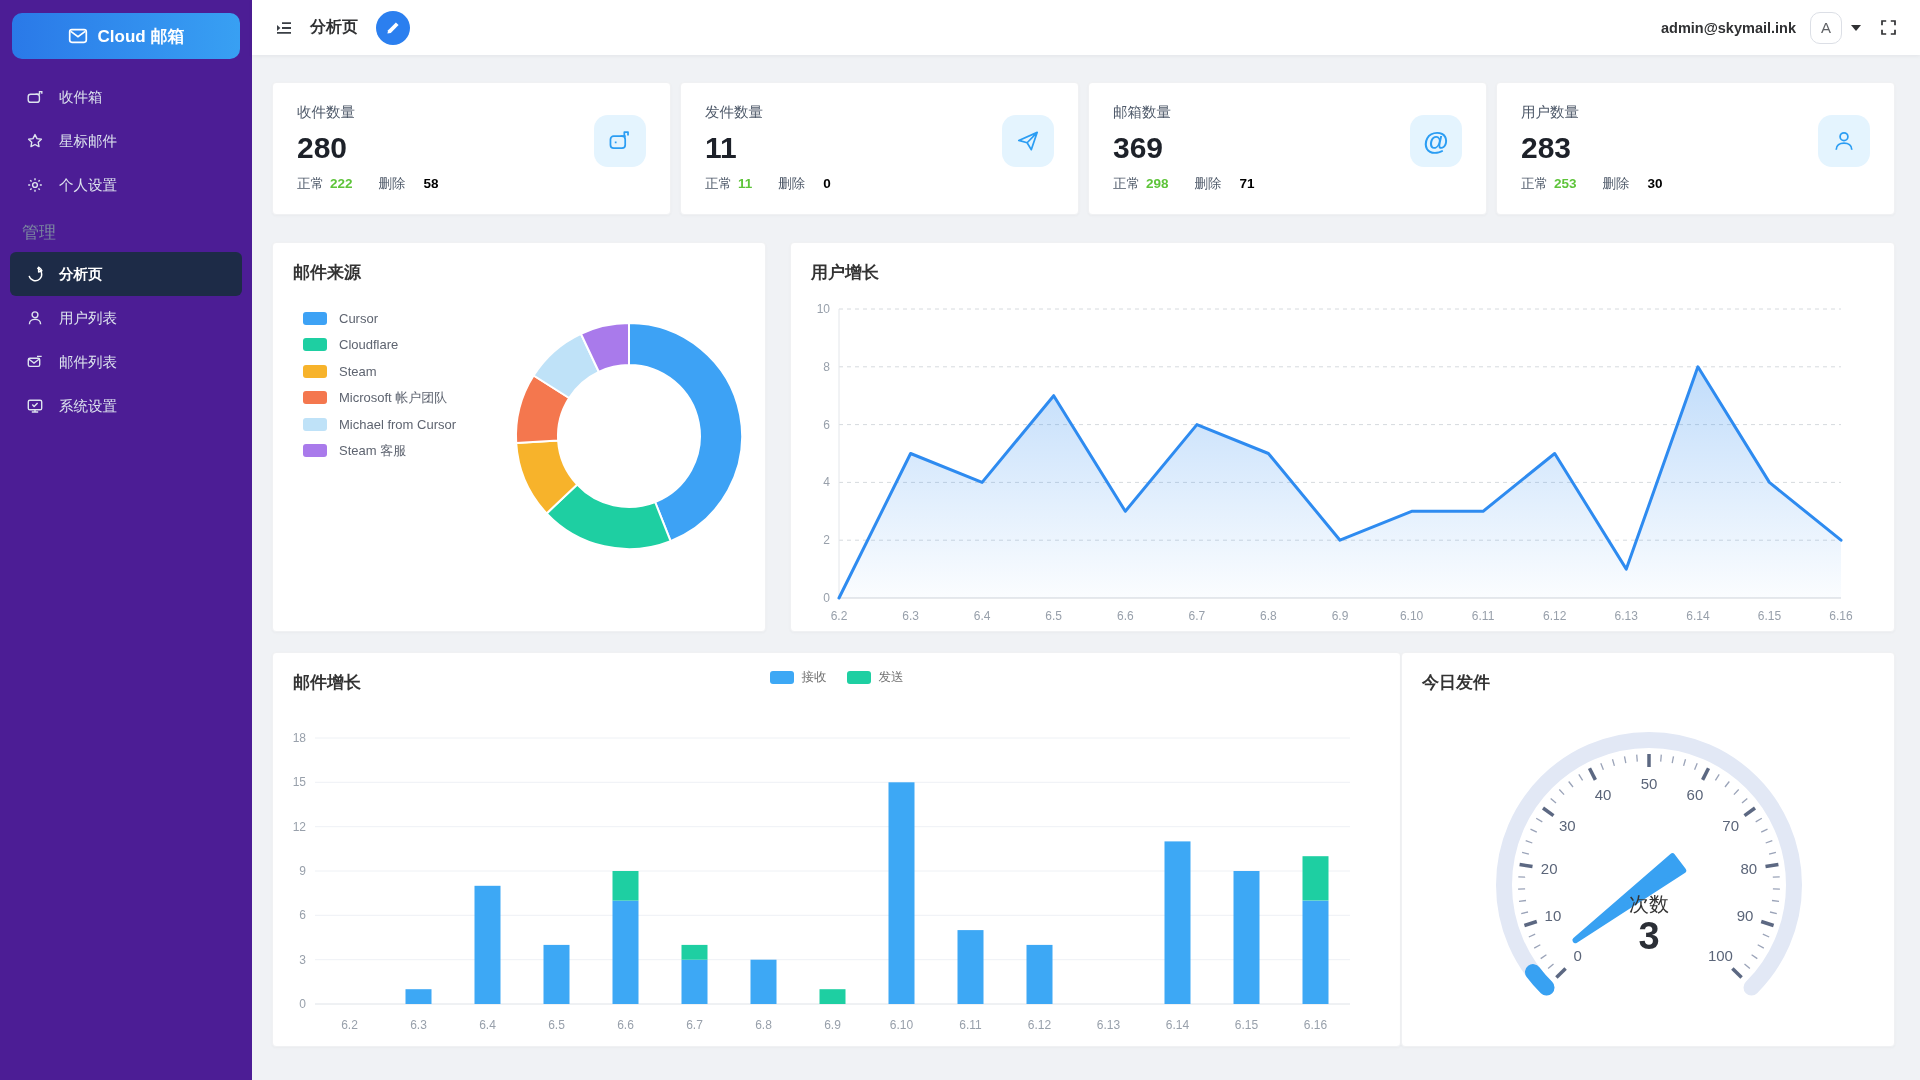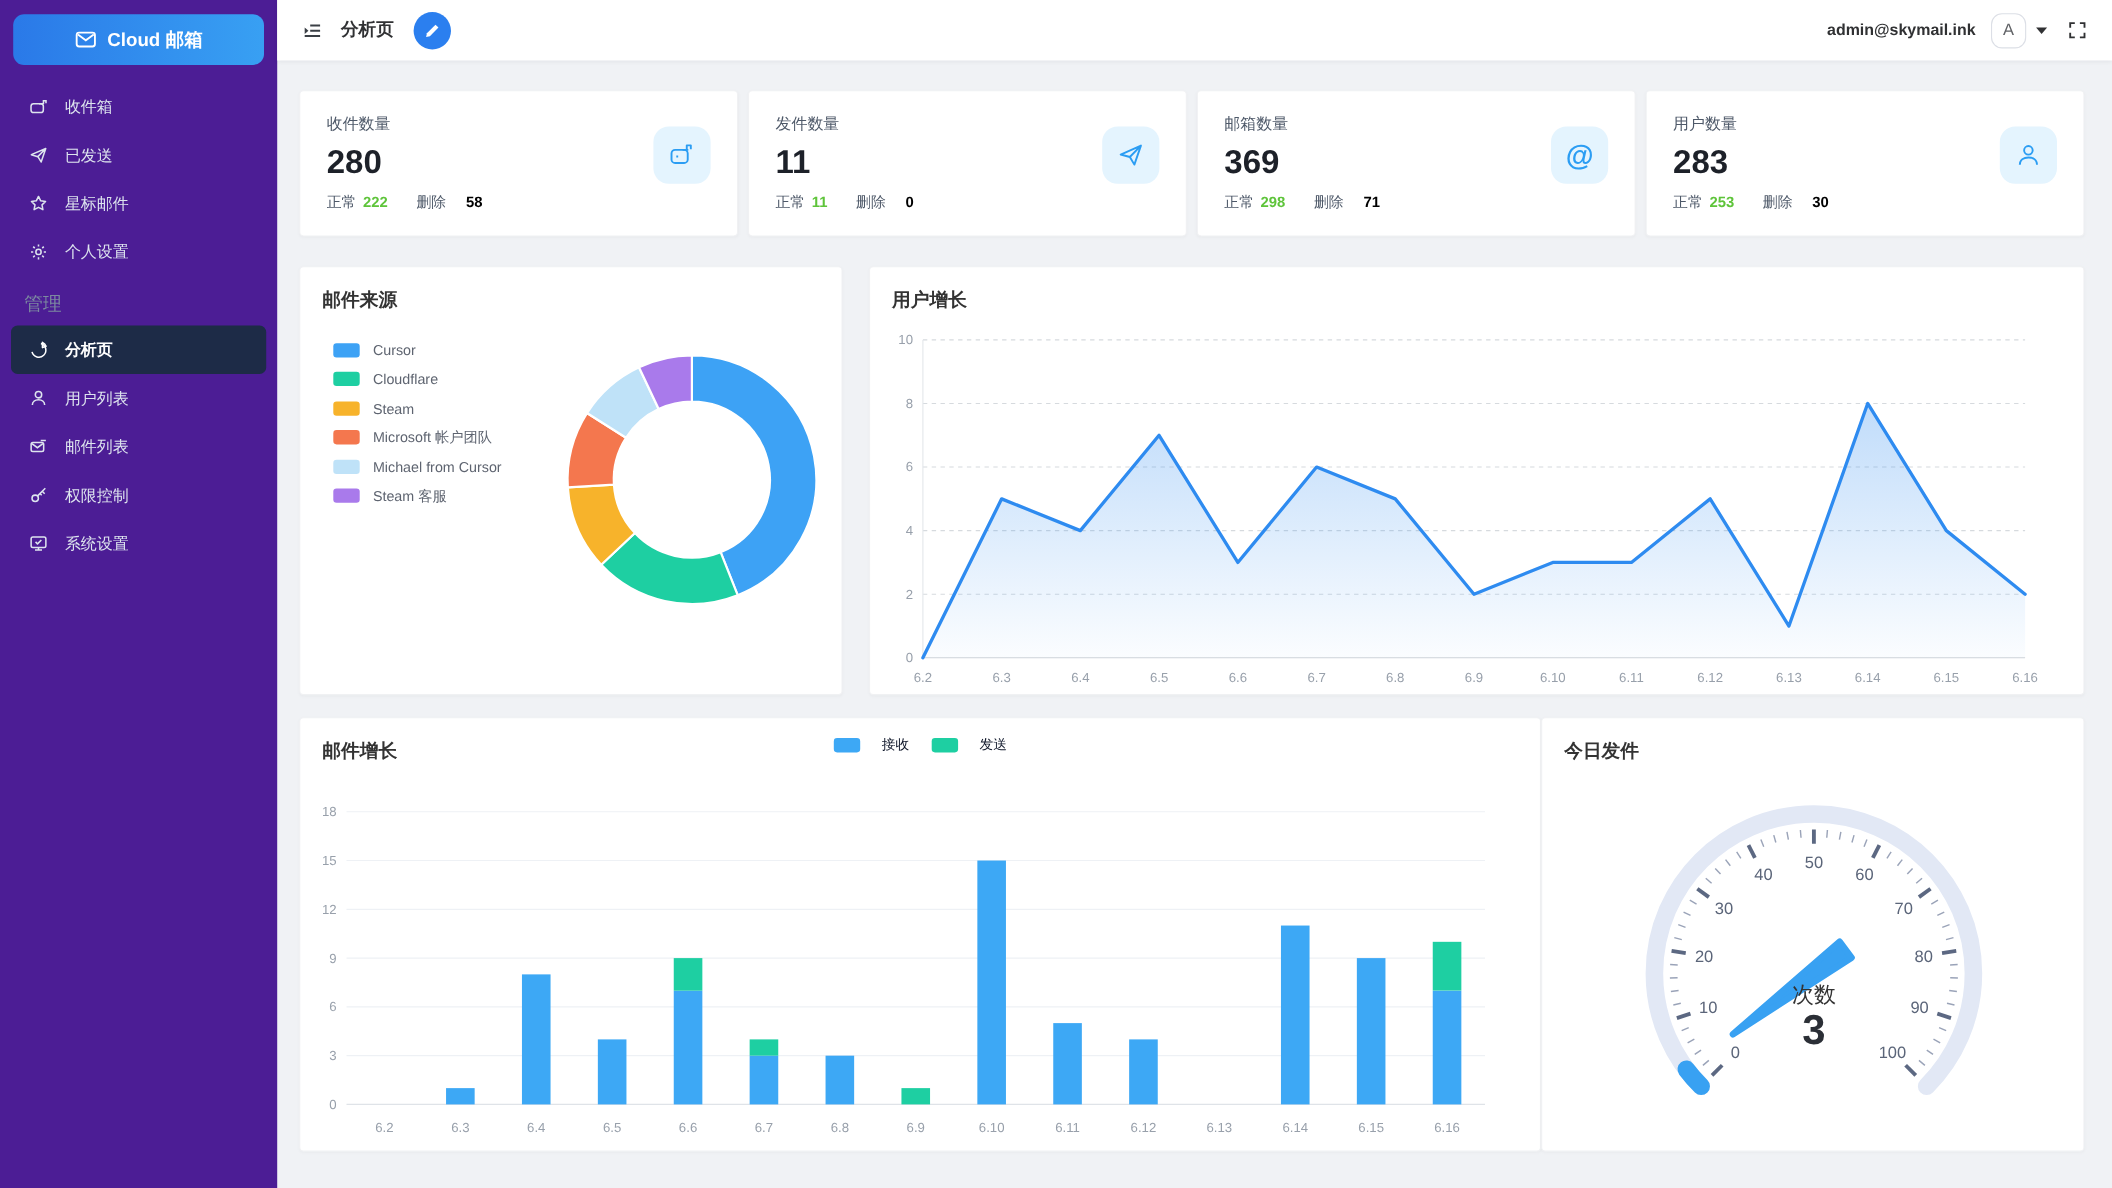--- a/index.html
+++ b/index.html
@@ -58,21 +58,21 @@
   .pie-legend-item span.lbl { font-size:13px; color:#5e6470; }
   #pieSvg { position:absolute; left:226px; top:63px; }
   #areaSvg { position:absolute; left:0; top:48px; }
 
   
   .row3 { margin-top:20px; height:395px; }
   .mailgrowth-card { flex:1; }
   .today-card { width:494px; flex:0 0 494px; }
   .bar-legend { position:absolute; top:16px; left:0; right:0; display:flex; justify-content:center; gap:20px; }
   .bar-legend-item { display:flex; align-items:center; gap:8px; cursor:pointer; }
-  .bar-legend-item span.lbl { font-size:12.5px; color:#0f172a;margin-left:12px; }
+  .bar-legend-item span.lbl { font-size:12.5px; color:#737373; }
   #barSvg { position:absolute; left:0; top:58px; }
   #gaugeSvg { position:absolute; left:0; top:50px; }
 
   .ax { font-size:12px; fill:#98a0ab; }
   svg { display:block; }
 </style>
 </head>
 <body>
 
 <aside class="sidebar">
@@ -91,28 +91,20 @@
       <svg width="18" height="18" viewBox="0 0 18 18" fill="none" stroke="#dde4ee" stroke-width="1.4">
         <rect x="2.2" y="6.3" width="11.2" height="8" rx="2.4"></rect>
           <path d="M9.5 6.3 h4 M13.5 6.6 V3.6 h2.3 v2.2"></path>
       </svg>
     </span>
     <span>收件箱</span>
   </div>
   <div class="nav-item">
     <span>
       <svg width="18" height="18" viewBox="0 0 18 18" fill="none" stroke="#dde4ee" stroke-width="1.4" stroke-linejoin="round">
-        <path d="M2.5 8.6 15.6 3 11.4 15.2 8.4 10.4 Z M8.4 10.4 15.6 3"></path>
-      </svg>
-    </span>
-    <span>已发送</span>
-  </div>
-  <div class="nav-item">
-    <span>
-      <svg width="18" height="18" viewBox="0 0 18 18" fill="none" stroke="#dde4ee" stroke-width="1.4" stroke-linejoin="round">
         <path d="M9 2.6 11 6.6 15.4 7.2 12.2 10.2 13 14.6 9 12.5 5 14.6 5.8 10.2 2.6 7.2 7 6.6 Z"></path>
       </svg>
     </span>
     <span>星标邮件</span>
   </div>
   <div class="nav-item">
     <span>
       <svg width="18" height="18" viewBox="0 0 18 18" fill="none" stroke="#dde4ee" stroke-width="1.4">
         <circle cx="9" cy="9" r="2.4"></circle>
         <path d="M9 2.2 v2 M9 13.8 v2 M2.2 9 h2 M13.8 9 h2 M4.2 4.2 l1.4 1.4 M12.4 12.4 l1.4 1.4 M13.8 4.2 l-1.4 1.4 M5.6 12.4 l-1.4 1.4"></path>
@@ -142,29 +134,20 @@
     <span>用户列表</span>
   </div>
   <div class="nav-item">
     <span>
       <svg width="18" height="18" viewBox="0 0 18 18" fill="none" stroke="#dde4ee" stroke-width="1.4">
         <rect x="2.3" y="5.2" width="11.4" height="8.2" rx="1.6"></rect>
           <path d="M3 6.2 8 10 13 6.2 M11 3.4 h4.7"></path>
       </svg>
     </span>
     <span>邮件列表</span>
-  </div>
-  <div class="nav-item">
-    <span>
-      <svg width="18" height="18" viewBox="0 0 18 18" fill="none" stroke="#dde4ee" stroke-width="1.4">
-        <circle cx="6" cy="12" r="2.9"></circle>
-          <path d="M8.2 9.8 15.2 2.8 M12.4 5.6 l2.2 2.2 M10.3 7.7 l1.6 1.6"></path>
-      </svg>
-    </span>
-    <span>权限控制</span>
   </div>
   <div class="nav-item">
     <span>
       <svg width="18" height="18" viewBox="0 0 18 18" fill="none" stroke="#dde4ee" stroke-width="1.4" stroke-linejoin="round">
         <rect x="2.3" y="3.2" width="13.4" height="9.6" rx="1.6"></rect>
           <path d="M6.3 7.6 8.1 9.4 11.6 5.9 M9 12.8 v2 M5.8 15 h6.4"></path>
       </svg>
     </span>
     <span>系统设置</span>
   </div>

